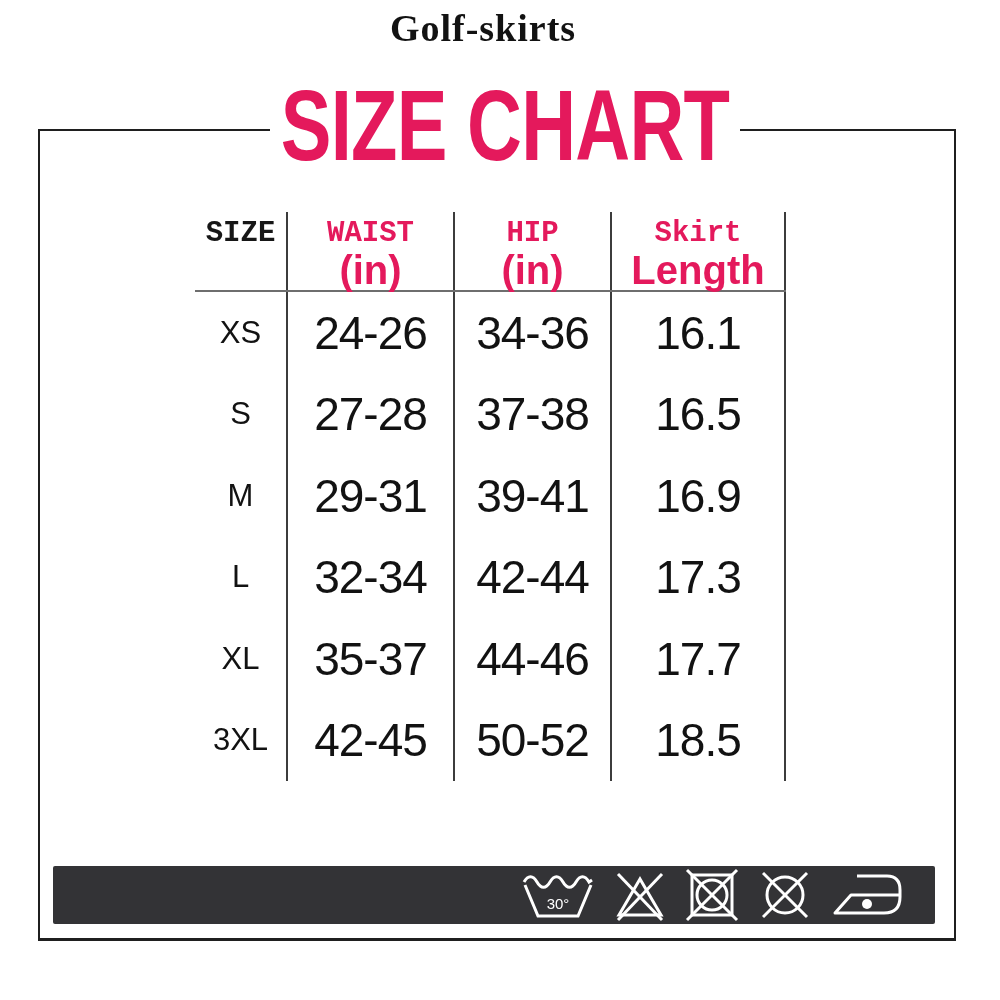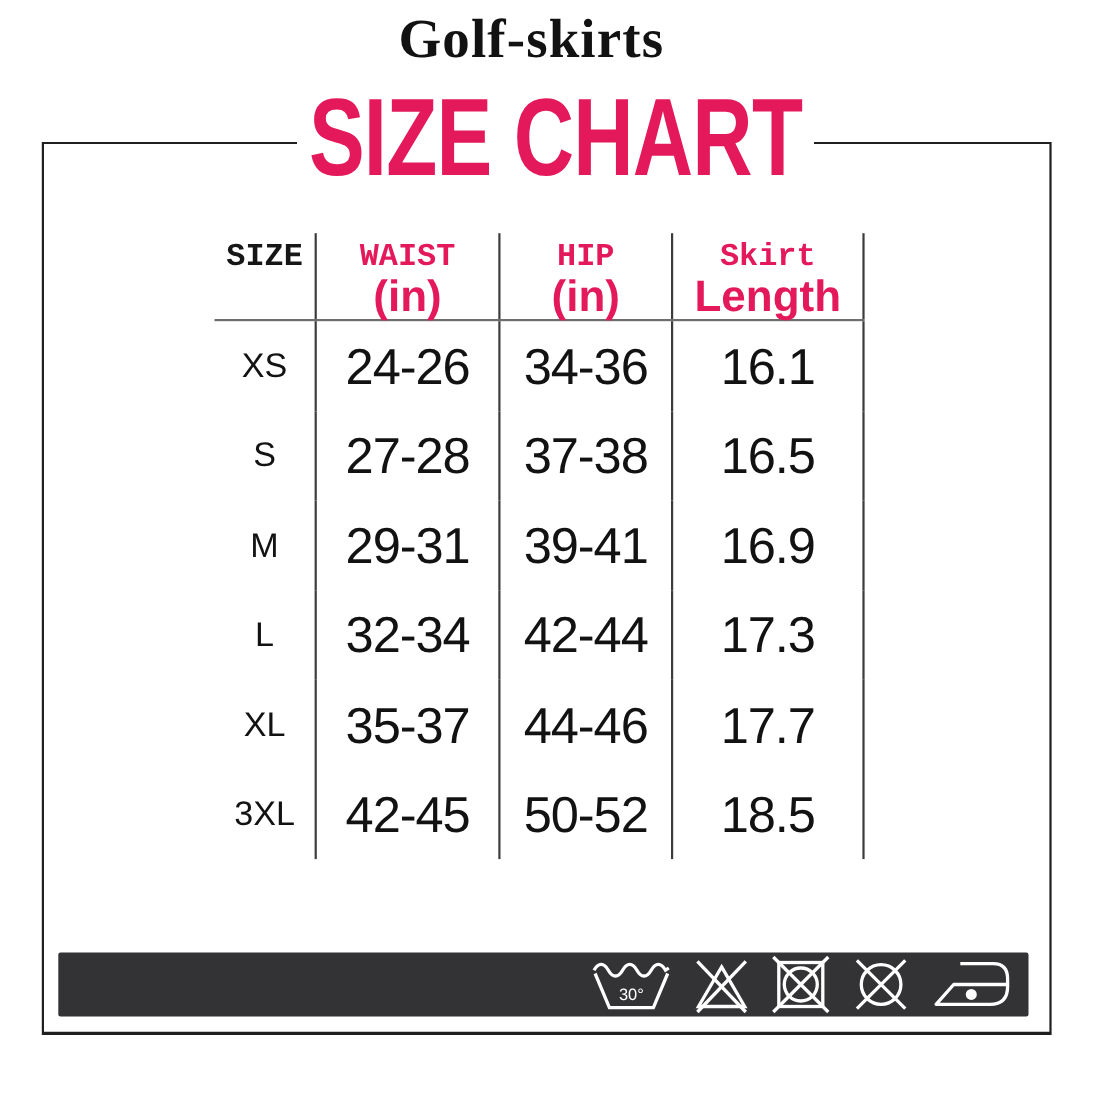--- a/index.html
+++ b/index.html
@@ -12,21 +12,21 @@
   }
   *{margin:0;padding:0;box-sizing:border-box;}
   html,body{background:#ffffff;}
   .canvas{
     position:relative;width:1000px;height:1000px;background:#fff;overflow:hidden;
     font-family:"Liberation Sans",sans-serif;color:var(--text);
   }
   
   .brand{
     position:absolute;top:6px;left:483px;transform:translateX(-50%);
-    font-family:"Liberation Serif",serif;font-weight:700;font-size:50px;
+    font-family:"Liberation Serif",serif;font-weight:700;font-size:38px;
     letter-spacing:1px;color:#121212;white-space:nowrap;
   }
   
   .frame{
     position:absolute;left:38px;top:129px;width:918px;height:812px;
     border:2px solid var(--frame);border-bottom-width:3px;
   }
   
   .size-title{
     position:absolute;top:82px;left:505px;margin-left:-235px;width:470px;height:86px;
@@ -54,21 +54,21 @@
     font-size:46px;letter-spacing:-1px;color:var(--text);
   }
   .cell.size{font-size:31px;letter-spacing:0;font-weight:500;}
   .vline{border-left:2px solid var(--grid-line);}
   .vline-r{border-right:2px solid var(--grid-line);}
   
   .care-bar{
     position:absolute;left:53px;top:866px;width:882px;height:58px;
     background:var(--bar-bg);border-radius:2px;
     display:flex;align-items:center;justify-content:flex-end;
-    gap:18px;padding-right:16px;
+    gap:18px;padding-right:32px;
   }
   .care-bar svg{display:block;flex:0 0 auto;}
 </style>
 </head>
 <body>
 
 <div class="canvas">
 
   <div class="brand">Golf-skirts</div>
 

